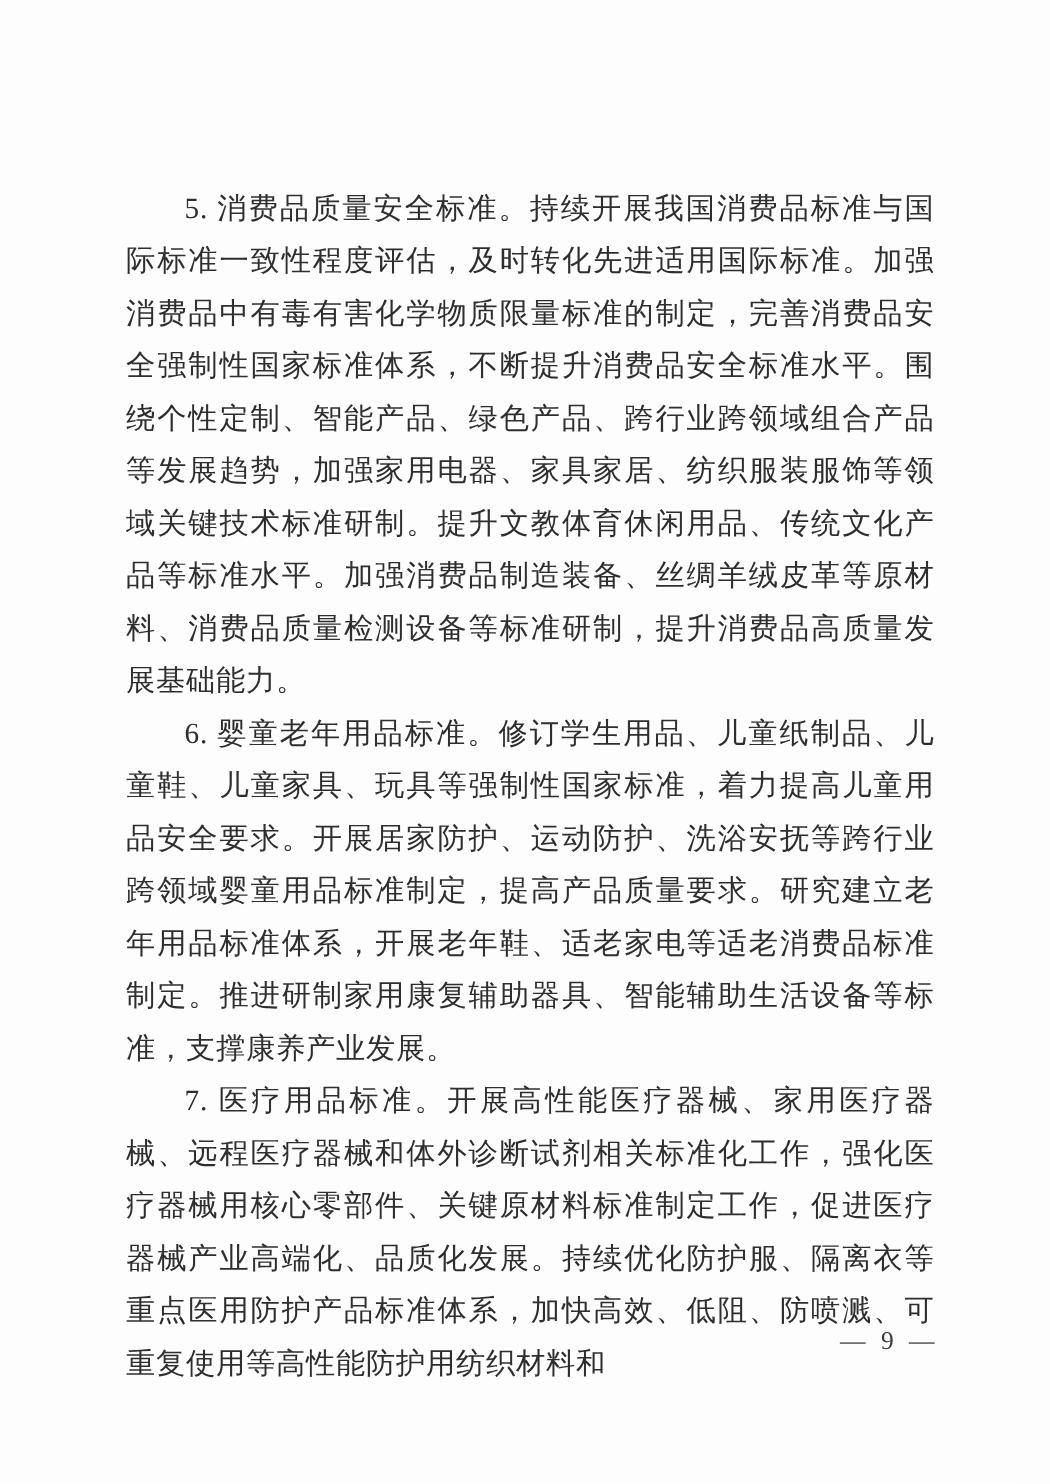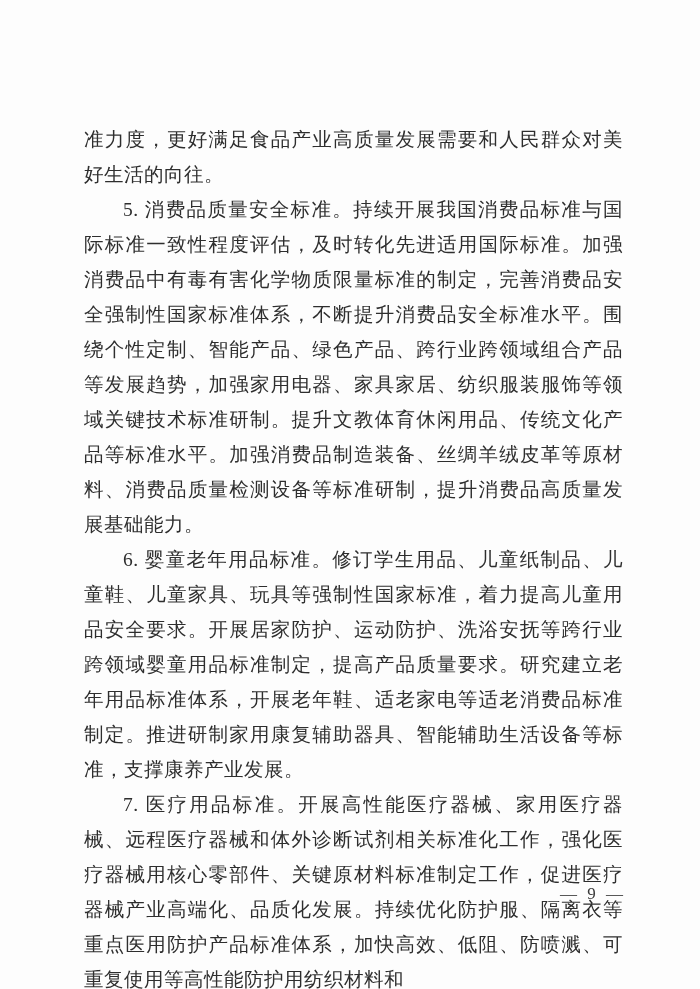--- a/index.html
+++ b/index.html
@@ -41,19 +41,18 @@
     letter-spacing: 3px;
     color: #3a3a3a;
     white-space: nowrap;
   }
 </style>
 </head>
 <body>
 
 <div class="page">
   <div class="body-text">
-    <p class="para">准力度，更好满足食品产业高质量发展需要和人民群众对美好生活的向往。</p>
     <p class="para indent">5. 消费品质量安全标准。持续开展我国消费品标准与国际标准一致性程度评估，及时转化先进适用国际标准。加强消费品中有毒有害化学物质限量标准的制定，完善消费品安全强制性国家标准体系，不断提升消费品安全标准水平。围绕个性定制、智能产品、绿色产品、跨行业跨领域组合产品等发展趋势，加强家用电器、家具家居、纺织服装服饰等领域关键技术标准研制。提升文教体育休闲用品、传统文化产品等标准水平。加强消费品制造装备、丝绸羊绒皮革等原材料、消费品质量检测设备等标准研制，提升消费品高质量发展基础能力。</p>
     <p class="para indent">6. 婴童老年用品标准。修订学生用品、儿童纸制品、儿童鞋、儿童家具、玩具等强制性国家标准，着力提高儿童用品安全要求。开展居家防护、运动防护、洗浴安抚等跨行业跨领域婴童用品标准制定，提高产品质量要求。研究建立老年用品标准体系，开展老年鞋、适老家电等适老消费品标准制定。推进研制家用康复辅助器具、智能辅助生活设备等标准，支撑康养产业发展。</p>
     <p class="para indent">7. 医疗用品标准。开展高性能医疗器械、家用医疗器械、远程医疗器械和体外诊断试剂相关标准化工作，强化医疗器械用核心零部件、关键原材料标准制定工作，促进医疗器械产业高端化、品质化发展。持续优化防护服、隔离衣等重点医用防护产品标准体系，加快高效、低阻、防喷溅、可重复使用等高性能防护用纺织材料和</p>
   </div>
   <div class="page-number">— 9 —</div>
 </div>
 
 </body></html>

